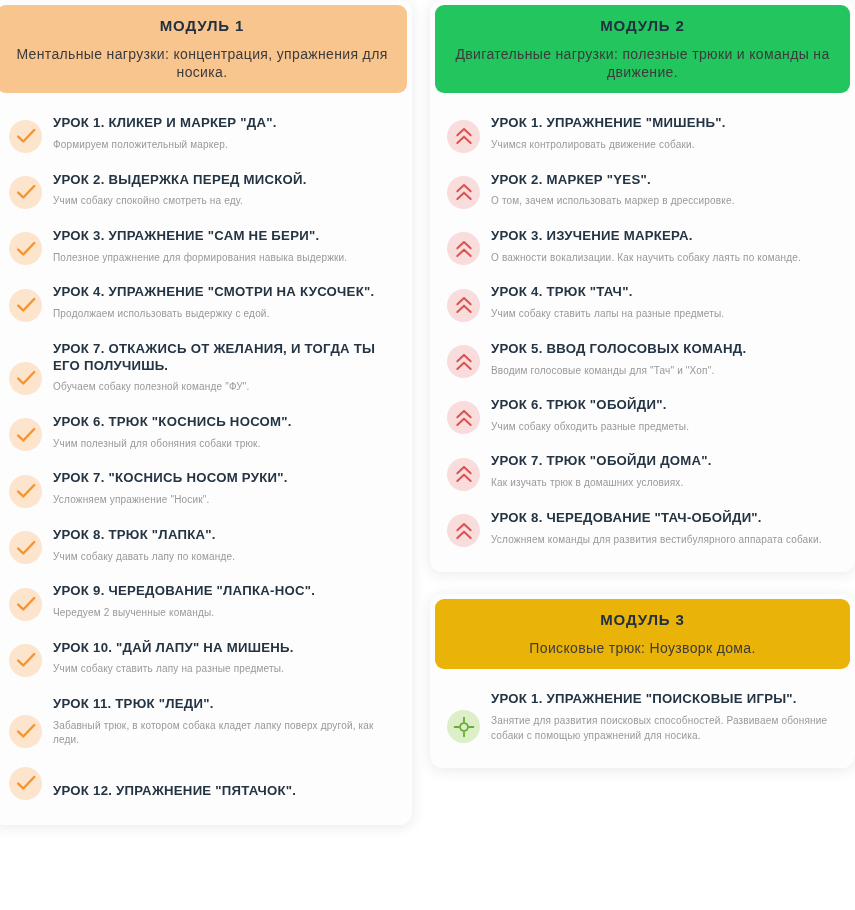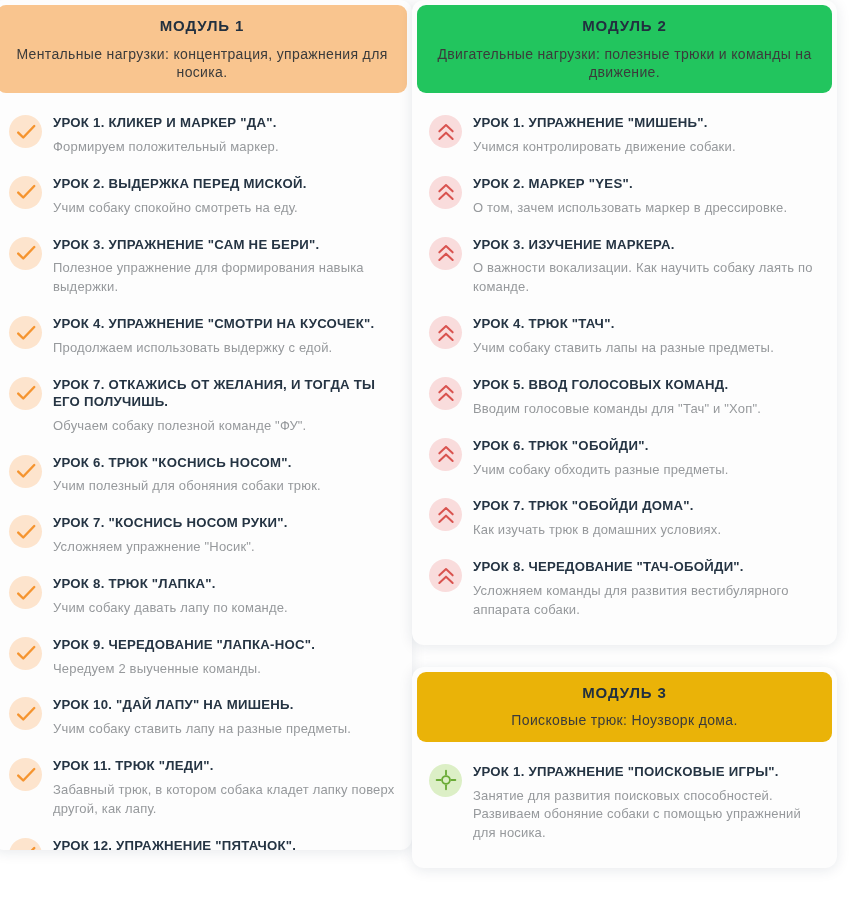--- a/index.html
+++ b/index.html
@@ -14,20 +14,21 @@
     font-family: "Liberation Sans", "DejaVu Sans", sans-serif;
     -webkit-font-smoothing: antialiased;
   }
 
   .page {
     position: relative;
     width: 855px;
     height: 910px;
     background: #ffffff;
     display: flex;
+    gap: 18px;
     box-sizing: border-box;
   }
 
   .column {
     display: flex;
     flex-direction: column;
     gap: 22px;
   }
   .column-left {
     width: 420px;
@@ -76,21 +77,21 @@
     margin-top: 9px;
     margin-bottom: 1px;
   }
 
   
   .lesson-list {
     padding: 12px 10px 10px 10px;
   }
   .lesson {
     display: flex;
-    align-items: flex-start;
+    align-items: flex-end;
     gap: 11px;
     padding: 9px 2px 9px 2px;
   }
 
   .lesson-icon {
     flex: 0 0 auto;
     width: 33px;
     height: 33px;
     border-radius: 50%;
     display: flex;
@@ -110,21 +111,21 @@
   }
   .lesson-title {
     font-size: 13.2px;
     font-weight: 700;
     color: #253443;
     letter-spacing: 0.25px;
     line-height: 1.28;
     margin: 0;
   }
   .lesson-desc {
-    font-size: 13px;
+    font-size: 10px;
     font-weight: 400;
     color: #96999c;
     letter-spacing: 0.18px;
     line-height: 1.45;
     margin: 6px 0 0 0;
   }
 
   
   .bleed-bottom { height: 40px; }
 </style>
@@ -251,21 +252,21 @@
             </div>
           </div>
           <div class="lesson">
             <span class="lesson-icon orange">
               <svg width="22" height="22" viewBox="0 0 24 24" fill="none" stroke="#f5942f" stroke-width="2.6" stroke-linecap="round" stroke-linejoin="round">
                 <path d="M3.5 12.6 L9 18 L21 5.5"></path>
               </svg>
             </span>
             <div class="lesson-body">
               <div class="lesson-title">УРОК 11. ТРЮК "ЛЕДИ".</div>
-              <div class="lesson-desc">Забавный трюк, в котором собака кладет лапку поверх другой, как лапу.</div>
+              <div class="lesson-desc">Забавный трюк, в котором собака кладет лапку поверх другой, как леди.</div>
             </div>
           </div>
           <div class="lesson">
             <span class="lesson-icon orange">
               <svg width="22" height="22" viewBox="0 0 24 24" fill="none" stroke="#f5942f" stroke-width="2.6" stroke-linecap="round" stroke-linejoin="round">
                 <path d="M3.5 12.6 L9 18 L21 5.5"></path>
               </svg>
             </span>
             <div class="lesson-body">
               <div class="lesson-title">УРОК 12. УПРАЖНЕНИЕ "ПЯТАЧОК".</div>

